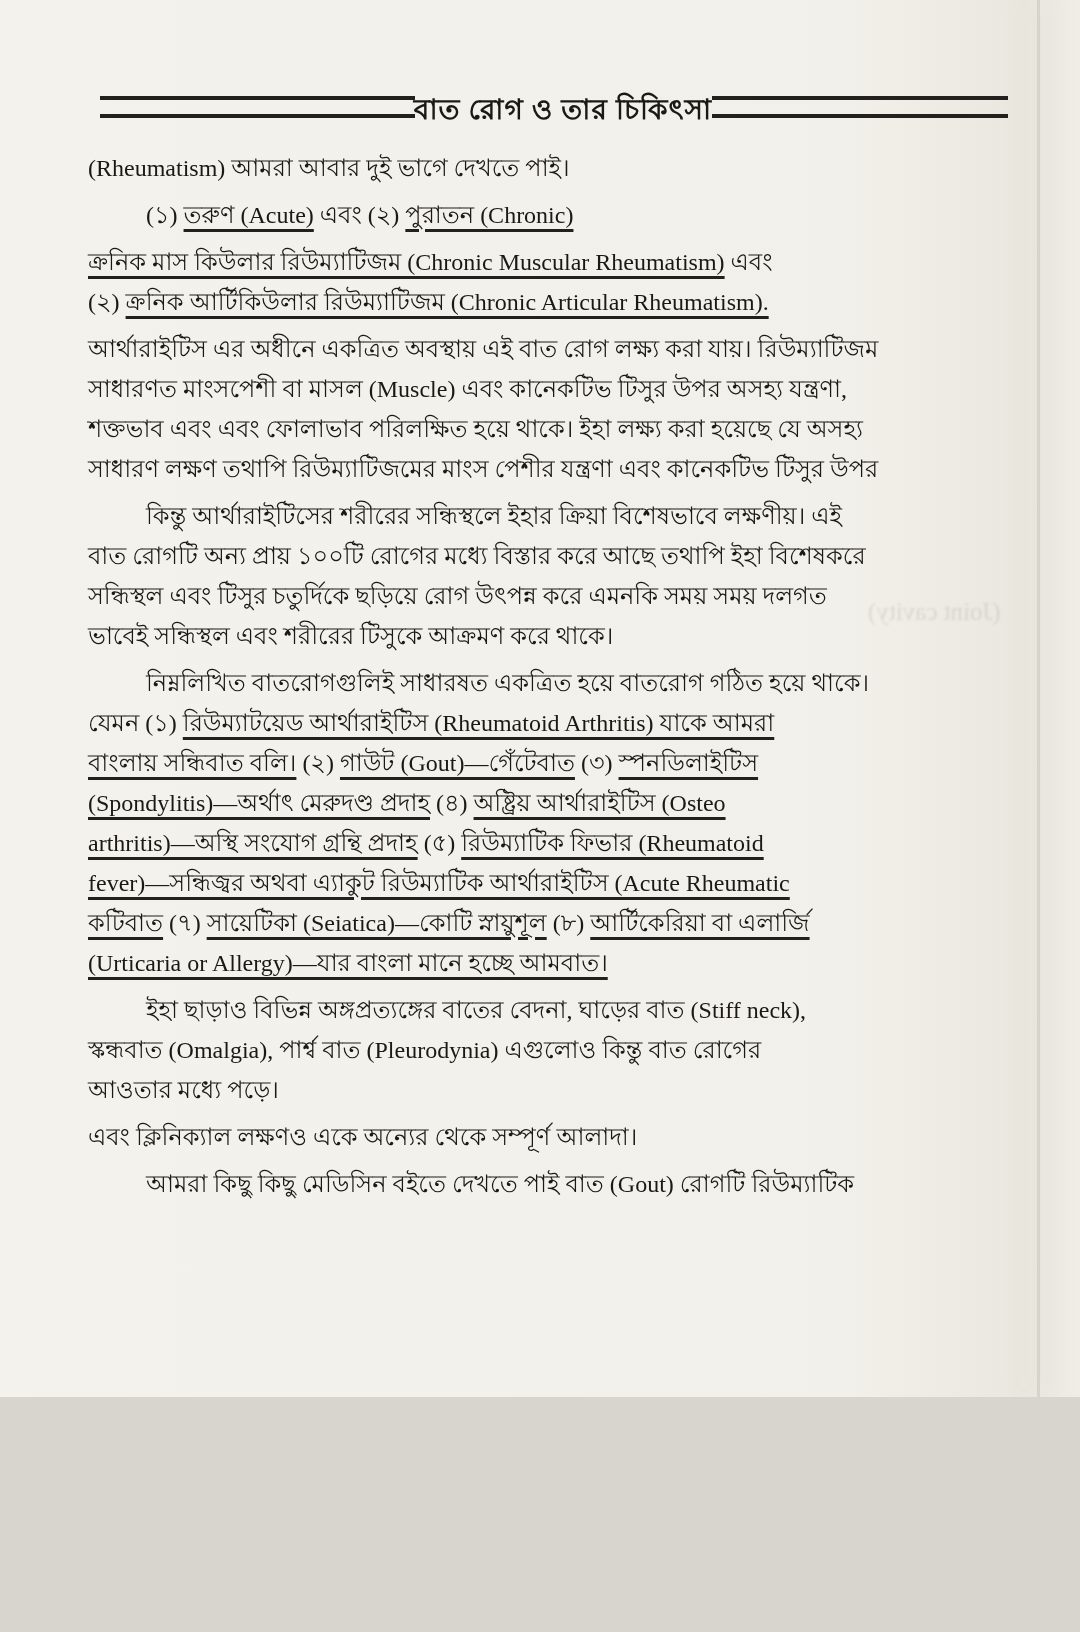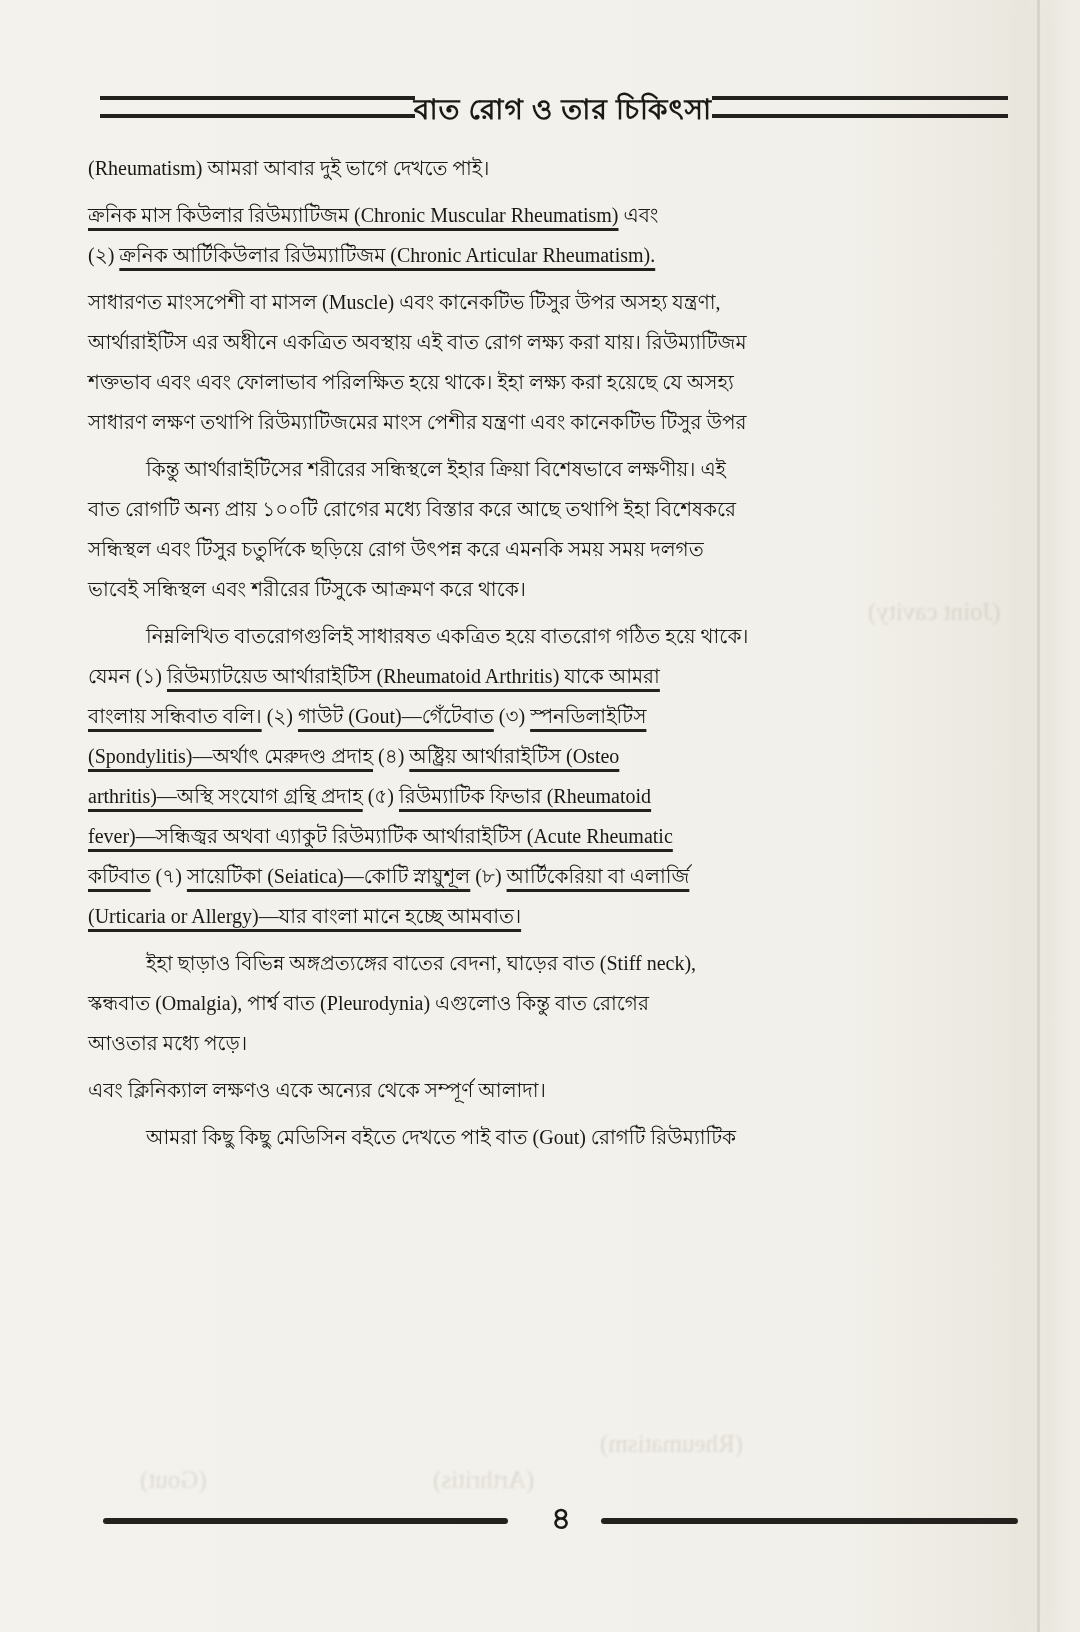--- a/index.html
+++ b/index.html
@@ -2,21 +2,21 @@
 <html><head>
 <meta charset="utf-8">
 <style>
   html,body{margin:0;padding:0;}
   body{
     width:1080px;height:1632px;
     background:#d8d5cf;
     font-family:"Liberation Serif","DejaVu Serif",serif;
   }
   .page{
-    position:relative;width:1080px;height:1632px;overflow:hidden;
+    position:relative;width:1080px;height:1397px;overflow:hidden;
     background:linear-gradient(90deg,#f4f2ed 0%,#f2f0ea 78%,#eae7df 95%,#f0ede6 100%);
     color:#1b1916;
   }
   .crease{
     position:absolute;top:0;bottom:0;right:40px;width:3px;
     background:rgba(110,104,92,.16);
     box-shadow:-14px 0 22px rgba(110,104,92,.10), 10px 0 18px rgba(110,104,92,.12);
   }
   
   .hdr-rule{
@@ -25,21 +25,21 @@
   }
   .hdr-rule.left{left:100px;width:315px;}
   .hdr-rule.right{left:712px;width:296px;}
   .page-title{
     position:absolute;top:88px;left:563px;transform:translateX(-50%);
     font-size:28px;font-weight:bold;white-space:nowrap;letter-spacing:1px;
   }
   
   .body-text{
     position:absolute;top:148px;left:88px;width:932px;
-    font-size:20px;line-height:40px;
+    font-size:24px;line-height:40px;
   }
   .para{margin:0 0 7px 0;}
   .line{white-space:nowrap;}
   .para.indent .line.first{padding-left:58px;}
   .u{
     text-decoration:underline;
     text-decoration-thickness:2.5px;
     text-underline-offset:6px;
     text-decoration-color:#23211d;
   }
@@ -70,26 +70,29 @@
   <div class="page-title">বাত রোগ ও তার চিকিৎসা</div>
   <div class="hdr-rule right"></div>
 
   <div class="ghost jc">(Joint cavity)</div>
 
   <div class="body-text">
       <div class="para">
         <div class="line first"><span>(Rheumatism) আমরা আবার দুই ভাগে দেখতে পাই।</span></div>
       </div>
       <div class="para indent">
+        <div class="line first"><span>(১) </span><span class="u">তরুণ (Acute)</span><span> এবং (২) </span><span class="u">পুরাতন (Chronic)</span></div>
+      </div>
+      <div class="para indent">
         <div class="line"><span class="u">ক্রনিক মাস কিউলার রিউম্যাটিজম (Chronic Muscular Rheumatism)</span><span> এবং</span></div>
         <div class="line"><span>(২) </span><span class="u">ক্রনিক আর্টিকিউলার রিউম্যাটিজম (Chronic Articular Rheumatism).</span></div>
       </div>
       <div class="para indent">
+        <div class="line"><span>আর্থারাইটিস এর অধীনে একত্রিত অবস্থায় এই বাত রোগ লক্ষ্য করা যায়। রিউম্যাটিজম</span></div>
         <div class="line"><span>সাধারণত মাংসপেশী বা মাসল (Muscle) এবং কানেকটিভ টিসুর উপর অসহ্য যন্ত্রণা,</span></div>
-        <div class="line"><span>আর্থারাইটিস এর অধীনে একত্রিত অবস্থায় এই বাত রোগ লক্ষ্য করা যায়। রিউম্যাটিজম</span></div>
         <div class="line"><span>শক্তভাব এবং এবং ফোলাভাব পরিলক্ষিত হয়ে থাকে। ইহা লক্ষ্য করা হয়েছে যে অসহ্য</span></div>
         <div class="line"><span>সাধারণ লক্ষণ তথাপি রিউম্যাটিজমের মাংস পেশীর যন্ত্রণা এবং কানেকটিভ টিসুর উপর</span></div>
       </div>
       <div class="para indent">
         <div class="line first"><span>কিন্তু আর্থারাইটিসের শরীরের সন্ধিস্থলে ইহার ক্রিয়া বিশেষভাবে লক্ষণীয়। এই</span></div>
         <div class="line"><span>বাত রোগটি অন্য প্রায় ১০০টি রোগের মধ্যে বিস্তার করে আছে তথাপি ইহা বিশেষকরে</span></div>
         <div class="line"><span>সন্ধিস্থল এবং টিসুর চতুর্দিকে ছড়িয়ে রোগ উৎপন্ন করে এমনকি সময় সময় দলগত</span></div>
         <div class="line"><span>ভাবেই সন্ধিস্থল এবং শরীরের টিসুকে আক্রমণ করে থাকে।</span></div>
       </div>
       <div class="para indent">

